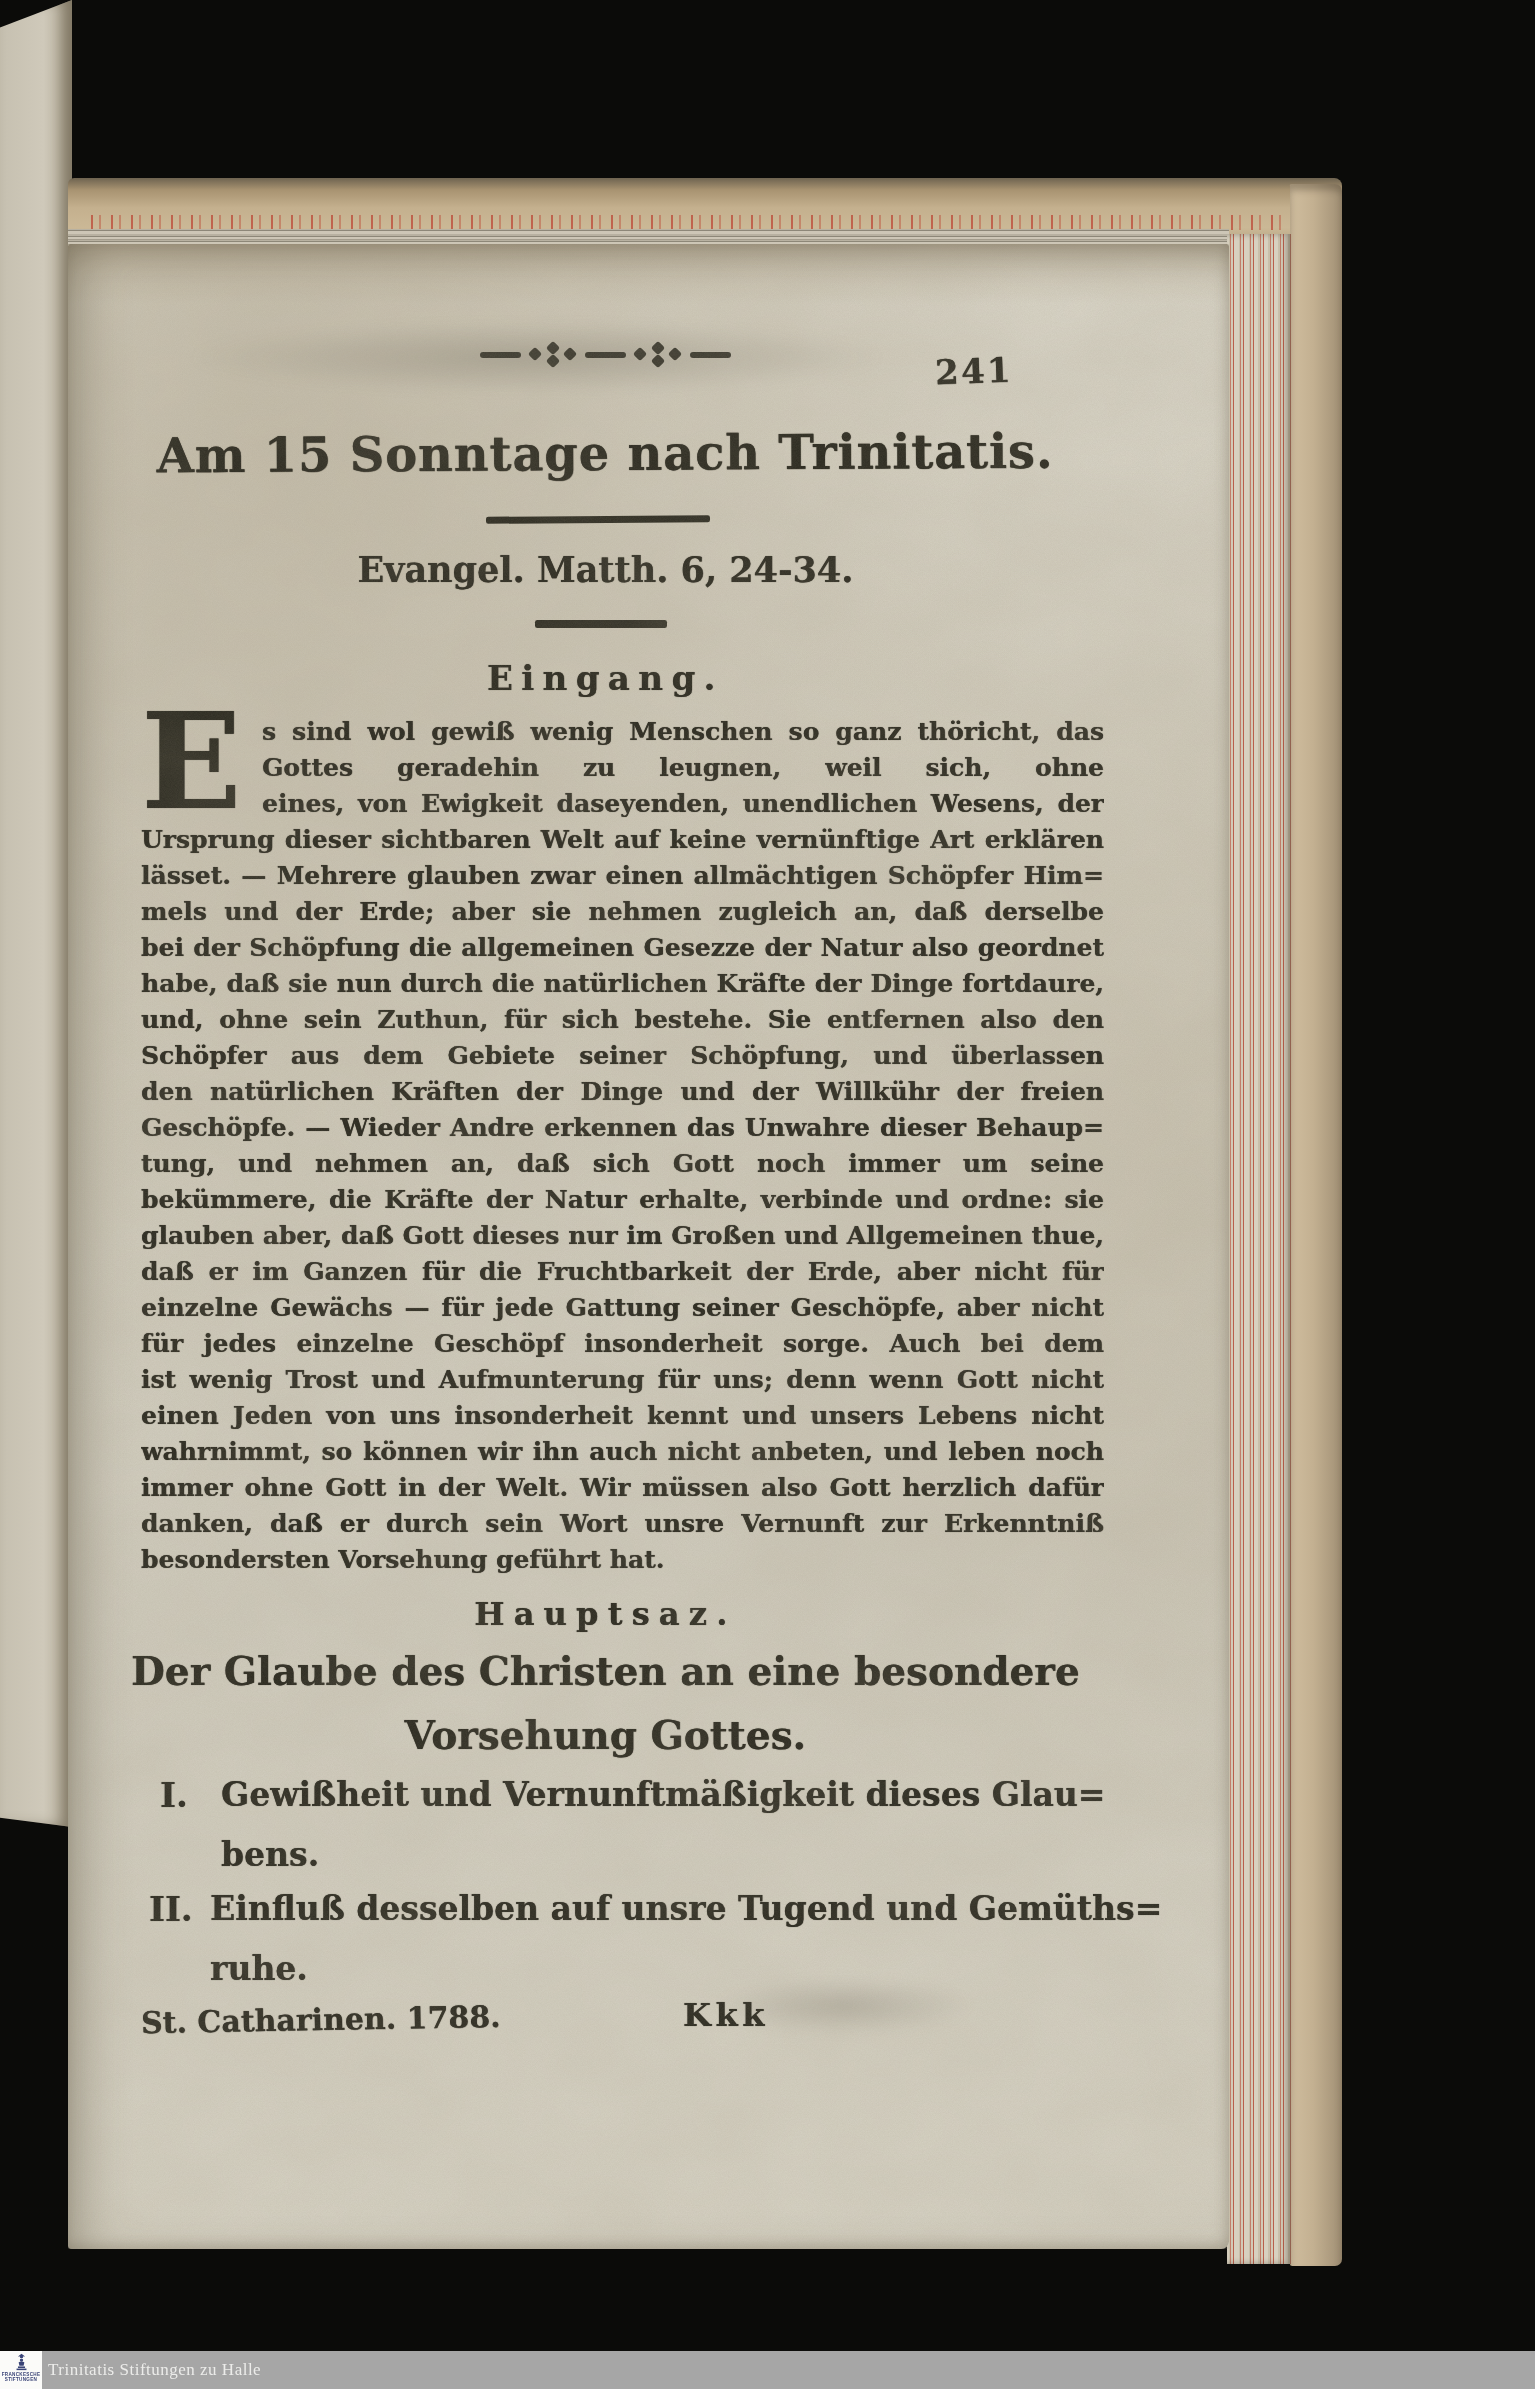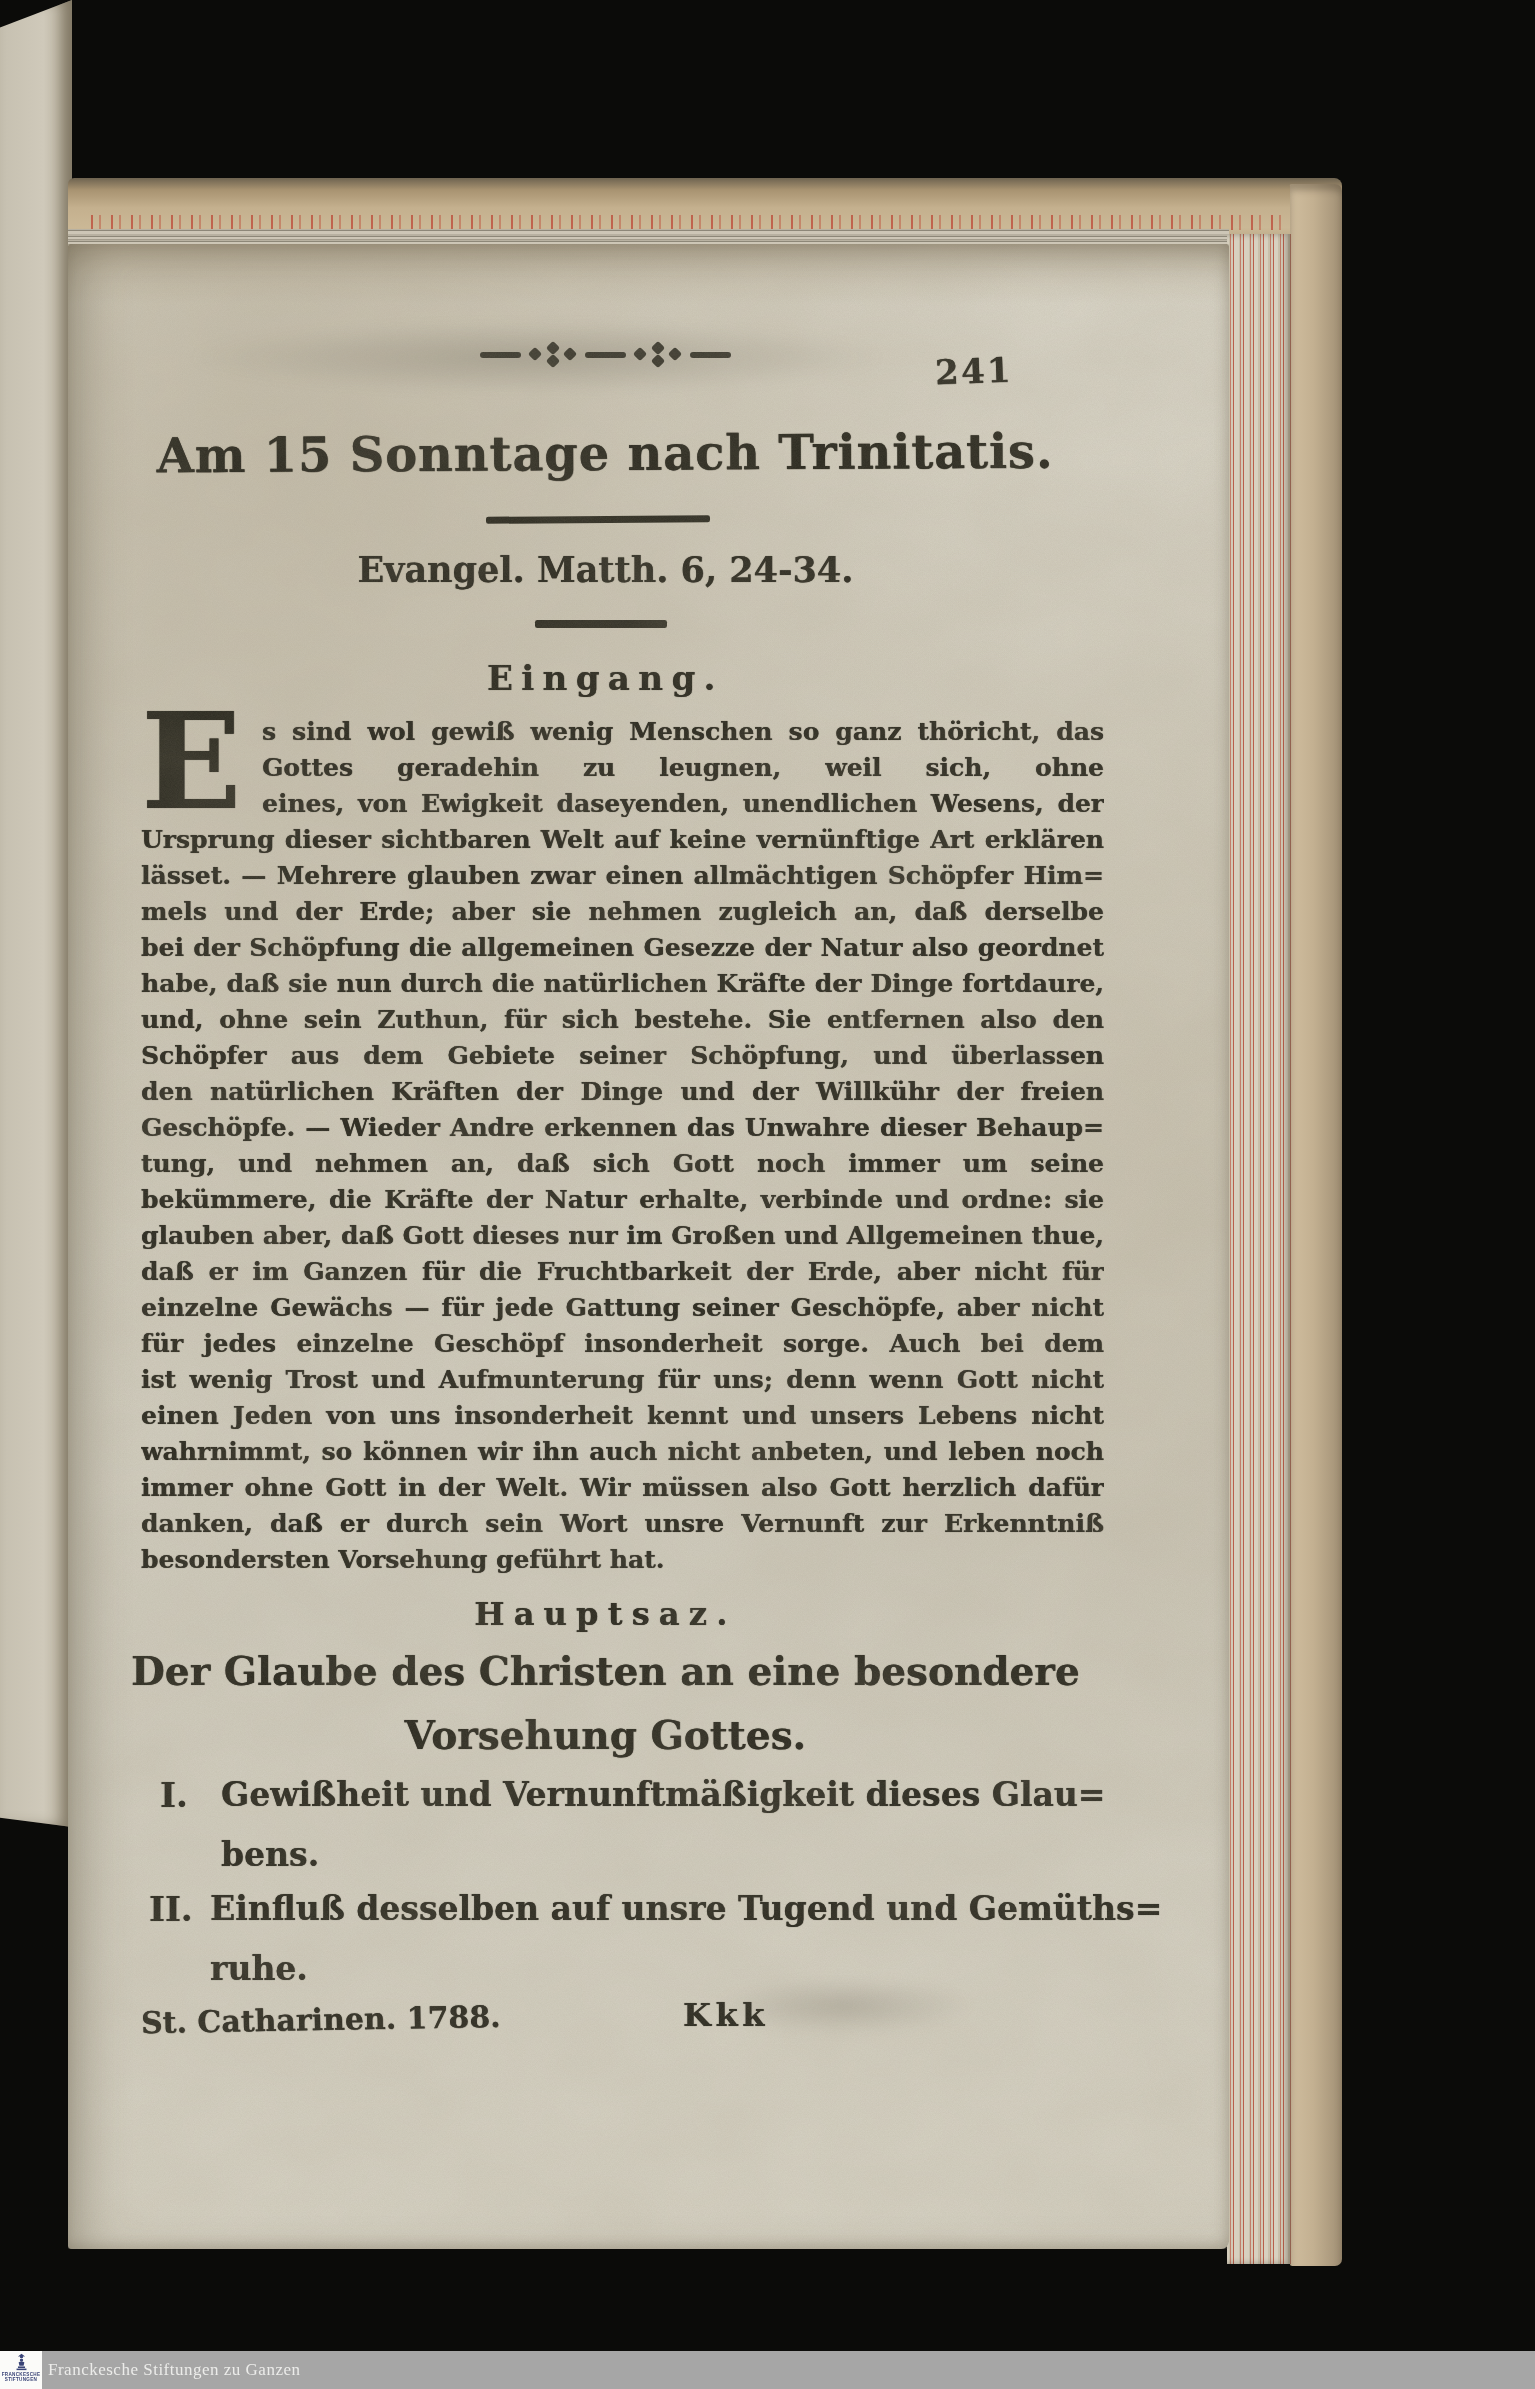--- a/index.html
+++ b/index.html
@@ -258,17 +258,17 @@
           <path d="M12 1 L17 5 L14 5 L14 7 L10 7 L10 5 L7 5 Z"></path>
           <circle cx="12" cy="10" r="2.4"></circle>
           <path d="M8 13 Q12 11 16 13 L15 18 L9 18 Z"></path>
           <rect x="7" y="19" width="10" height="2.2"></rect>
           <rect x="5" y="22" width="14" height="2.2"></rect>
         </g>
       </svg>
       <div class="wm-cap">FRANCKESCHE</div>
       <div class="wm-cap">STIFTUNGEN</div>
     </div>
-    <div class="wm-label">Franckesche Stiftungen zu Ganzen</div>
+    <div class="wm-label">Trinitatis Stiftungen zu Halle</div>
   </div>
 
 </div>
 
 
 </body></html>

